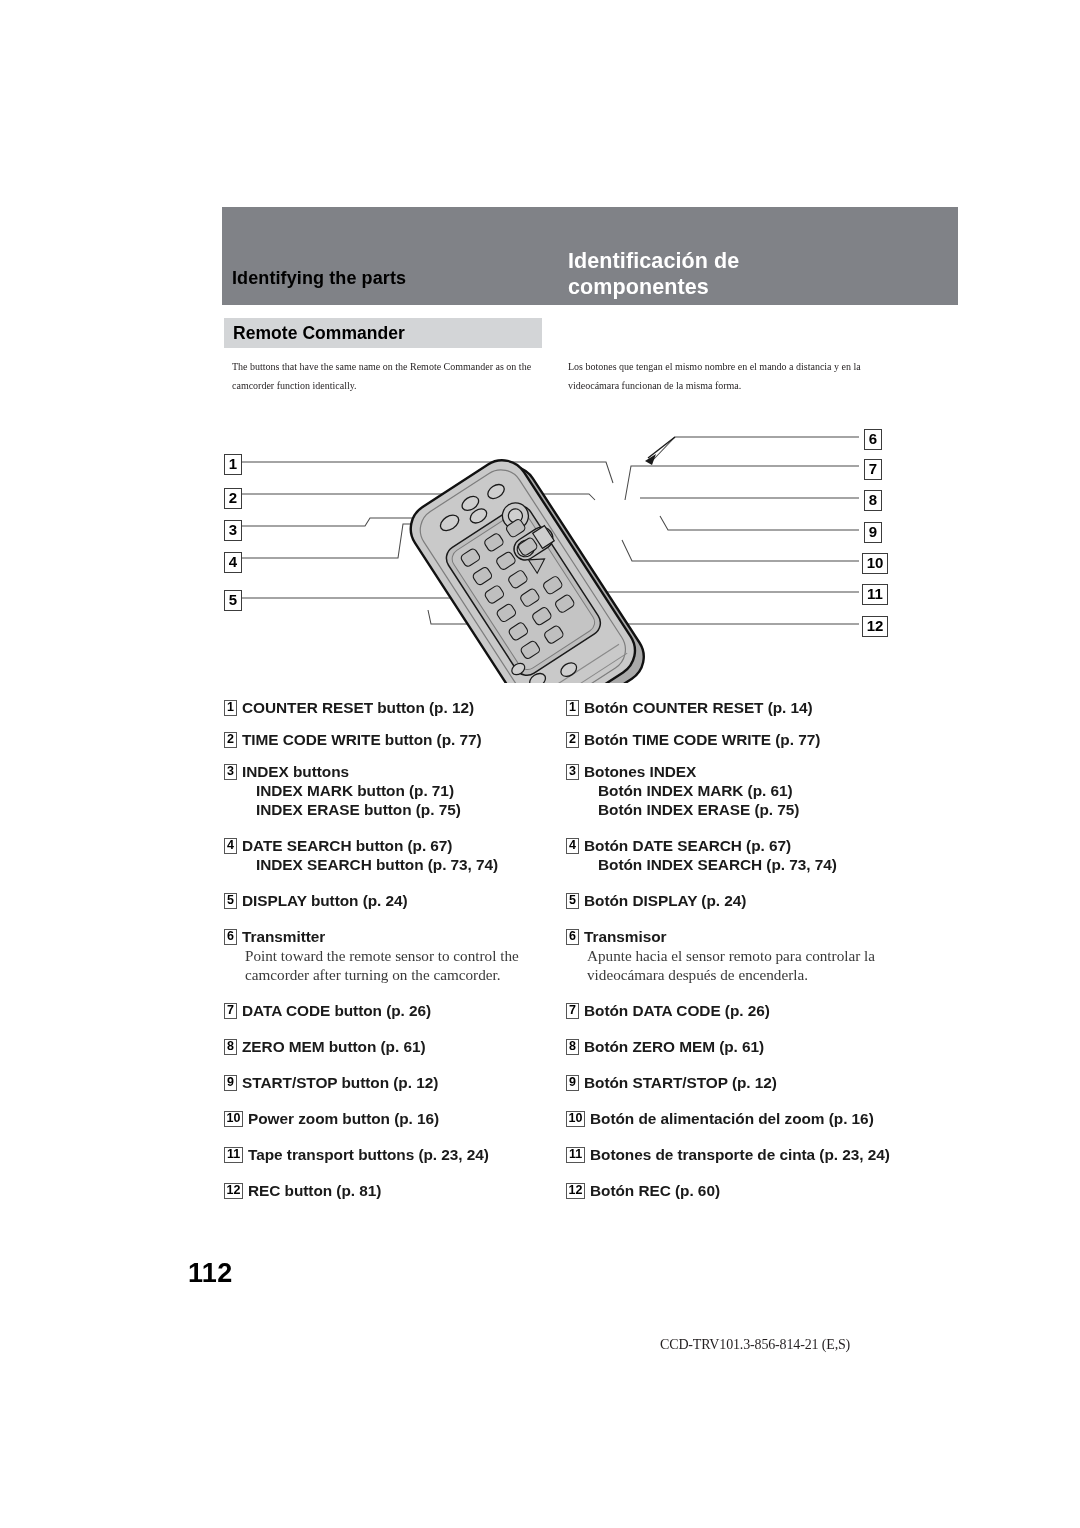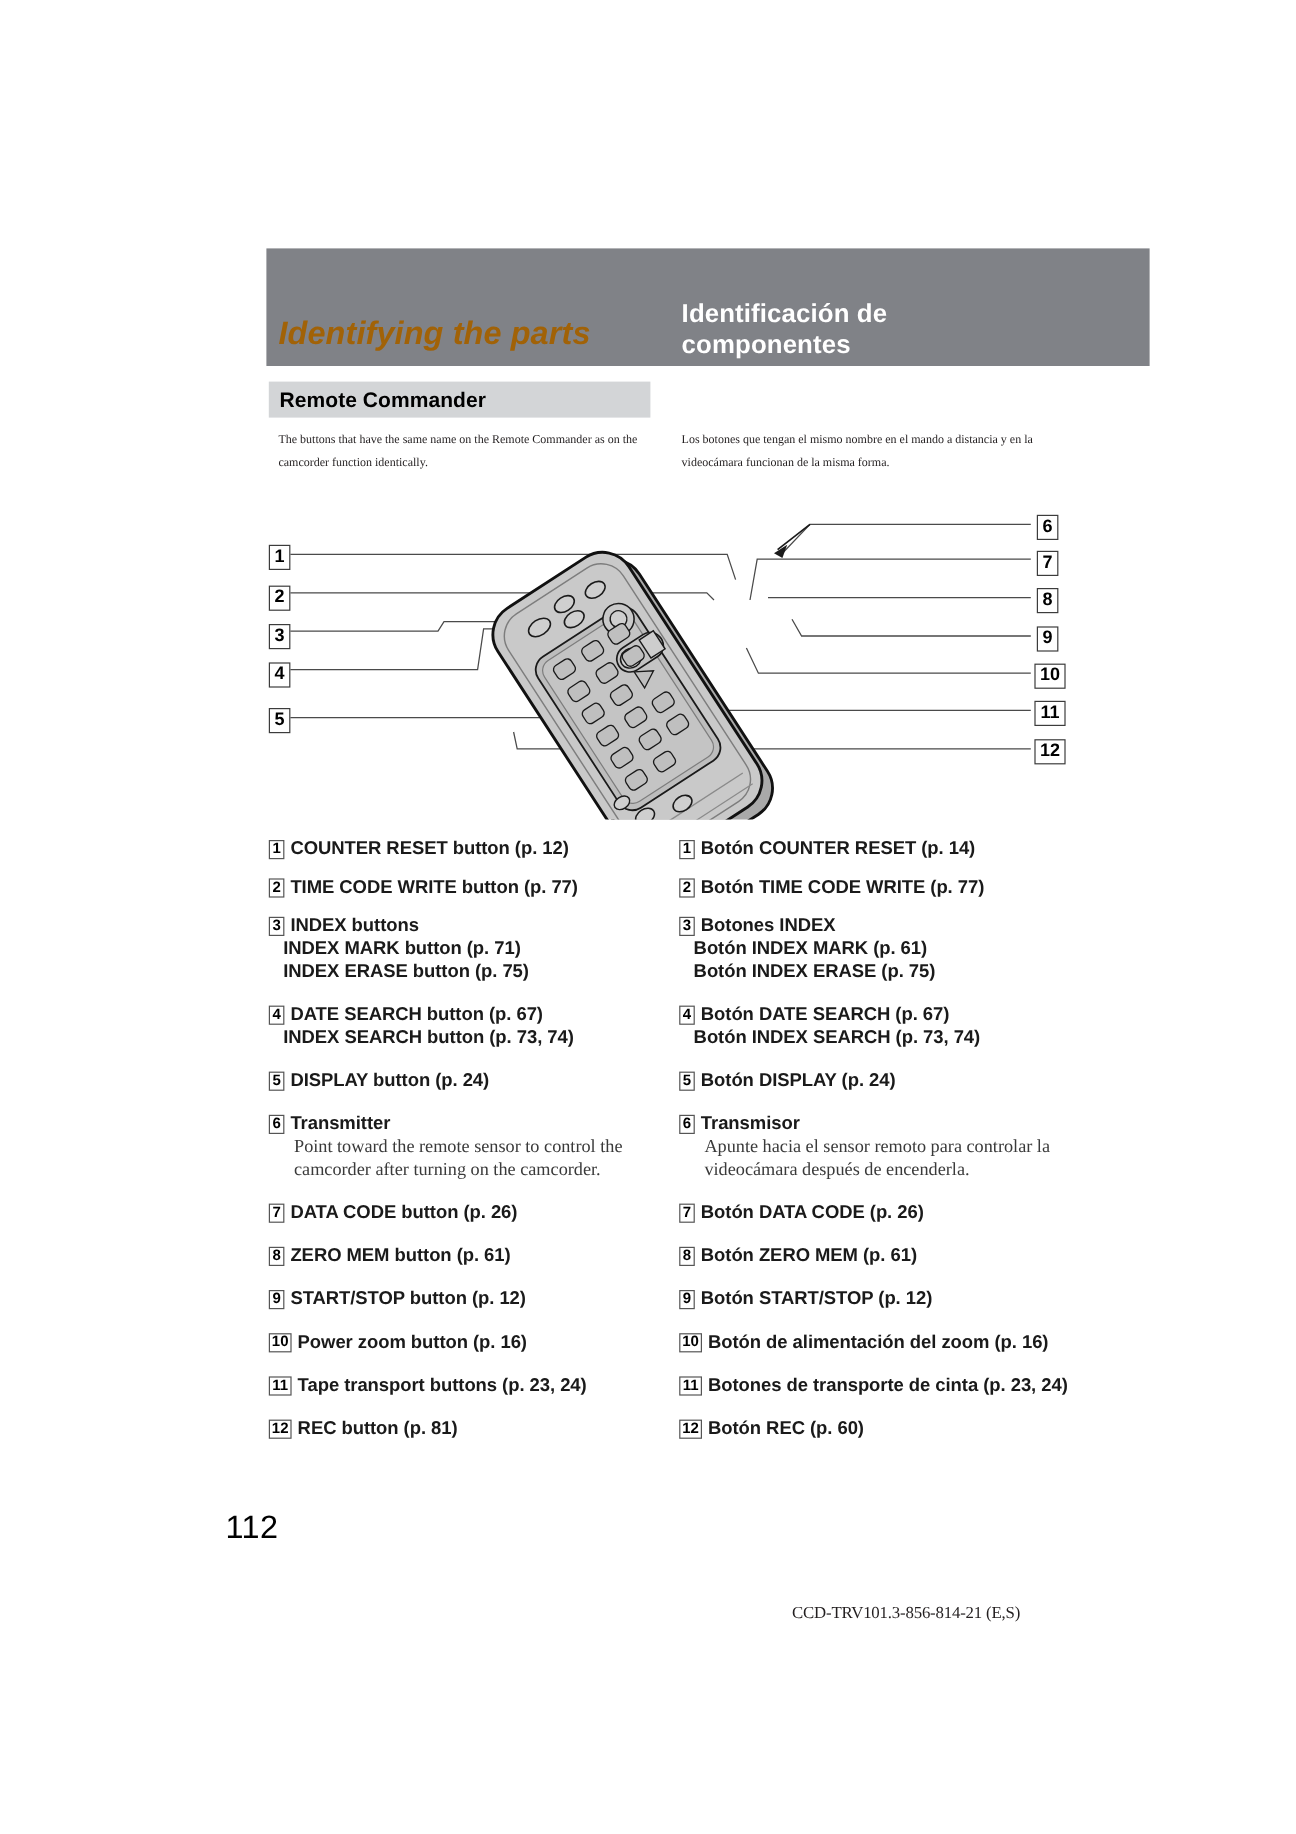--- a/index.html
+++ b/index.html
@@ -30,26 +30,25 @@
     top: 207px;
     width: 736px;
     height: 98px;
     background: #808287;
   }
   .header-title-en {
     position: absolute;
     left: 232px;
     top: 265px;
     width: 330px;
-    color: #a16207;
-    font-size: 27px;
+    color: #000000;
+    font-size: 18px;
     font-weight: bold;
     letter-spacing: 0.1px;
     line-height: 26px;
-    font-style: italic;
   }
   .header-title-es {
     position: absolute;
     left: 568px;
     top: 248px;
     width: 360px;
     color: #ffffff;
     font-size: 21.5px;
     font-weight: bold;
     letter-spacing: 0.1px;
@@ -156,40 +155,40 @@
   }
   .subline {
     display: block;
     margin-left: 21px;
     font-size: 15.4px;
     font-weight: bold;
     line-height: 19px;
     color: #1a1a1a;
     letter-spacing: -0.05px;
   }
-  .item-left-sub { margin-left: 12px; }
+  .item-left-sub { margin-left: 32px; }
   .desc {
     display: block;
     margin-left: 21px;
     font-family: "Liberation Serif", serif;
     font-size: 15.2px;
     font-weight: normal;
     line-height: 19.2px;
     color: #3a3a3a;
     letter-spacing: 0;
   }
   .gap-md { margin-bottom: 17px; }
 
   
   .pagenum {
     position: absolute;
     left: 188px;
     top: 1258px;
     font-size: 27px;
-    font-weight: normal;
+    font-weight: bold;
     color: #000;
     letter-spacing: 0.3px;
   }
   .footer {
     position: absolute;
     left: 660px;
     top: 1337px;
     font-family: "Liberation Serif", serif;
     font-size: 14px;
     color: #231f20;

